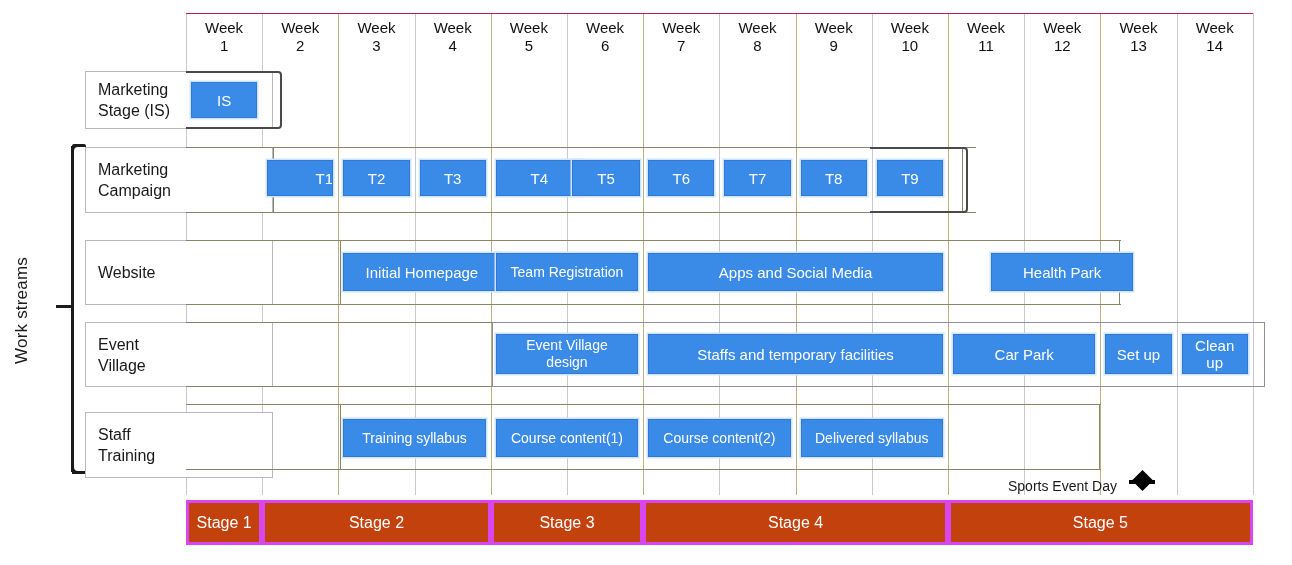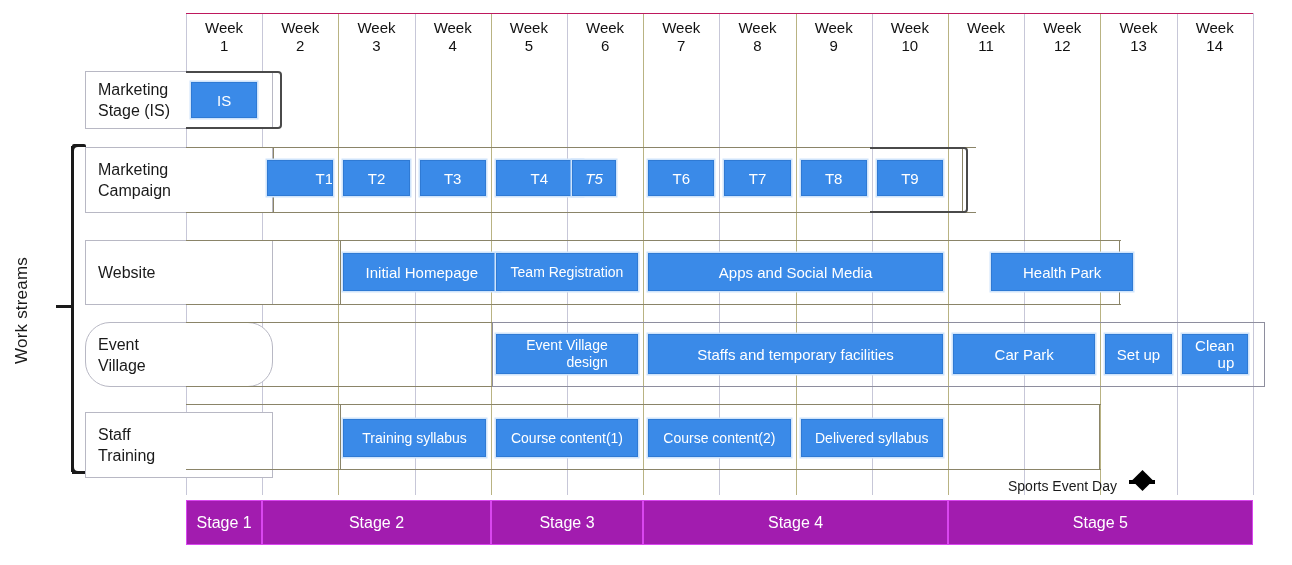--- a/index.html
+++ b/index.html
@@ -146,34 +146,34 @@
 
   
   .bar {
     position: absolute;
     background: #3a8ae8;
     border: 1px solid #2f7ad4;
     box-shadow: 0 0 0 1.5px #cfe4fb;
     display: flex;
     align-items: center;
     justify-content: center;
-    text-align: right;
+    text-align: center;
     color: #ffffff;
     font-size: 15px;
     line-height: 17px;
     white-space: pre-line;
     overflow: hidden;
   }
   .bar.small { font-size: 14px; }
 
   
   .stage {
     position: absolute;
-    background: #a21caf;
-    border: 1px solid #d946ef;
+    background: #c2410c;
+    border: 3px solid #d946ef;
     display: flex;
     align-items: center;
     justify-content: center;
     color: #ffffff;
     font-size: 16px;
   }
 
   
   .milestone {
     position: absolute;
@@ -261,21 +261,21 @@
         <div class="txt">Marketing
 Stage (IS)</div>
       </div>
       <div class="rowlabel" style="top: 147px; height: 66px;">
         <div class="txt">Marketing
 Campaign</div>
       </div>
       <div class="rowlabel" style="top: 240px; height: 65px;">
         <div class="txt">Website</div>
       </div>
-      <div class="rowlabel" style="top: 322px; height: 65px; border-radius: 25px;">
+      <div class="rowlabel" style="top: 322px; height: 65px;">
         <div class="txt">Event
 Village</div>
       </div>
       <div class="rowlabel" style="top: 412px; height: 66px;">
         <div class="txt">Staff
 Training</div>
       </div>
       <div class="hsep" style="top: 147px; width: 790px; background: rgb(138, 132, 104);"></div>
       <div class="hsep" style="top: 212px; width: 790px; background: rgb(138, 132, 104);"></div>
       <div class="hsep" style="top: 240px; width: 935px; background: rgb(138, 132, 104);"></div>
@@ -288,21 +288,21 @@
       <div class="groupbox" style="left: 340px; top: 240px; width: 780px; height: 65px;"></div>
       <div class="groupbox gray" style="left: 492px; top: 322px; width: 773px; height: 65px;"></div>
       <div class="groupbox" style="left: 340px; top: 404px; width: 760px; height: 66px;"></div>
       <div class="sqbracket" style="left: 186px; top: 71px; width: 96px; height: 58px;"></div>
       <div class="sqbracket" style="left: 870px; top: 147px; width: 98px; height: 66px;"></div>
       <div class="bar" style="left: 191px; top: 82px; width: 66.2px; height: 36px;">IS</div>
       <div class="bar" style="left: 267.2px; top: 160px; width: 66.2px; height: 36px; padding-left: 48px;">T1</div>
       <div class="bar" style="left: 343.4px; top: 160px; width: 66.2px; height: 36px;">T2</div>
       <div class="bar" style="left: 419.6px; top: 160px; width: 66.2px; height: 36px;">T3</div>
       <div class="bar" style="left: 495.8px; top: 160px; width: 87px; height: 36px;">T4</div>
-      <div class="bar" style="left: 572px; top: 160px; width: 44px; height: 36px; font-style: italic;">T5</div>
+      <div class="bar" style="left: 572px; top: 160px; width: 68px; height: 36px;">T5</div>
       <div class="bar" style="left: 648.2px; top: 160px; width: 66.2px; height: 36px;">T6</div>
       <div class="bar" style="left: 724.4px; top: 160px; width: 66.2px; height: 36px;">T7</div>
       <div class="bar" style="left: 800.6px; top: 160px; width: 66.2px; height: 36px;">T8</div>
       <div class="bar" style="left: 876.8px; top: 160px; width: 66.2px; height: 36px;">T9</div>
       <div class="bar" style="left: 343.4px; top: 253px; width: 157px; height: 38px;">Initial Homepage</div>
       <div class="bar small" style="left: 495.8px; top: 253px; width: 142.4px; height: 38px;">Team Registration</div>
       <div class="bar" style="left: 648.2px; top: 253px; width: 294.8px; height: 38px;">Apps and Social Media</div>
       <div class="bar" style="left: 991px; top: 253px; width: 142.4px; height: 38px;">Health Park</div>
       <div class="bar small" style="left: 495.8px; top: 334px; width: 142.4px; height: 40px;">Event Village
 design</div>

